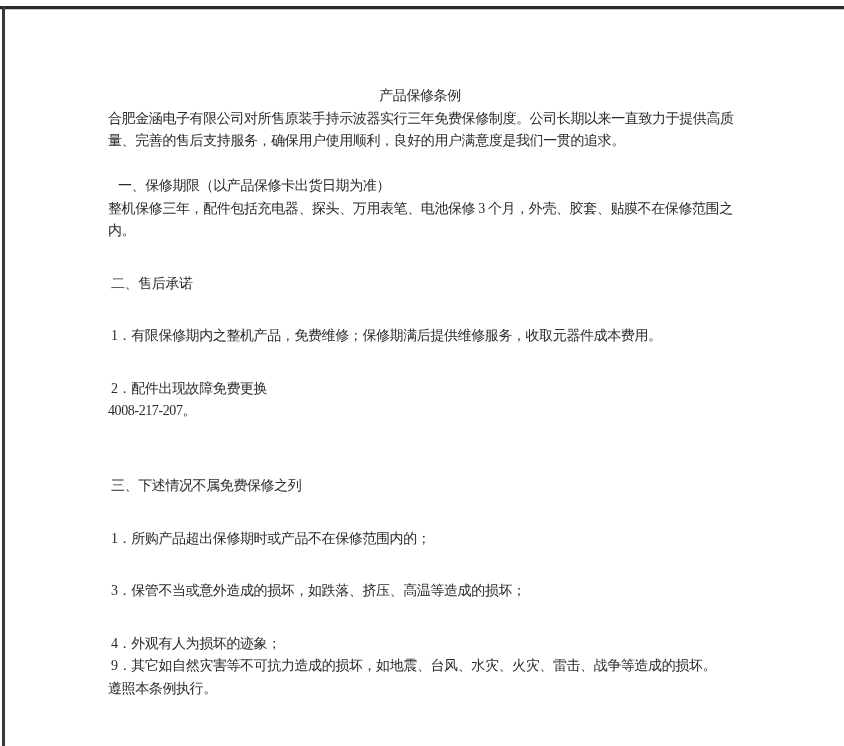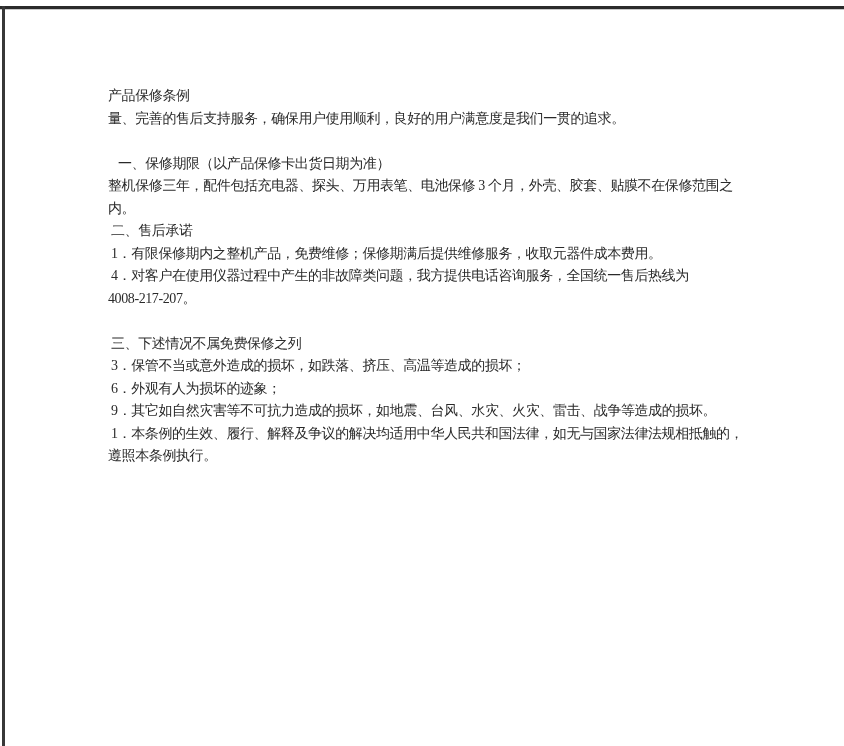--- a/index.html
+++ b/index.html
@@ -44,51 +44,53 @@
   .line {
     height: 22.5px;
     line-height: 22.5px;
     font-size: 14px;
     letter-spacing: -0.4px;
     color: #2a2a2a;
     white-space: pre;
     overflow: visible;
   }
   .title {
-    text-align: left;
+    text-align: center;
   }
   .indent-1 {
     padding-left: 10px;
   }
   .indent-s {
     padding-left: 3px;
+    margin-top: 30px;
   }
   .blank {
     
   }
 </style>
 </head>
 <body>
 
 <div class="viewport">
   <div class="frame-top"></div>
   <div class="frame-left"></div>
 
   <div class="doc">
     <div class="line title">产品保修条例</div>
+    <div class="line">合肥金涵电子有限公司对所售原装手持示波器实行三年免费保修制度。公司长期以来一直致力于提供高质</div>
     <div class="line">量、完善的售后支持服务，确保用户使用顺利，良好的用户满意度是我们一贯的追求。</div>
     <div class="line blank"></div>
     <div class="line indent-1">一、保修期限（以产品保修卡出货日期为准）</div>
     <div class="line">整机保修三年，配件包括充电器、探头、万用表笔、电池保修 3 个月，外壳、胶套、贴膜不在保修范围之</div>
     <div class="line">内。</div>
     <div class="line indent-s">二、售后承诺</div>
     <div class="line indent-s">1．有限保修期内之整机产品，免费维修；保修期满后提供维修服务，收取元器件成本费用。</div>
-    <div class="line indent-s">4．对客户在使用仪器过程中产生的非故障类问题，我方提供电话咨询服务，全国统一售后热线为</div>
+    <div class="line indent-s">2．配件出现故障免费更换</div>
     <div class="line">4008-217-207。</div>
     <div class="line blank"></div>
     <div class="line indent-s">三、下述情况不属免费保修之列</div>
+    <div class="line indent-s">1．所购产品超出保修期时或产品不在保修范围内的；</div>
     <div class="line indent-s">3．保管不当或意外造成的损坏，如跌落、挤压、高温等造成的损坏；</div>
-    <div class="line indent-s">6．外观有人为损坏的迹象；</div>
+    <div class="line indent-s">4．外观有人为损坏的迹象；</div>
     <div class="line"> 9．其它如自然灾害等不可抗力造成的损坏，如地震、台风、水灾、火灾、雷击、战争等造成的损坏。</div>
-    <div class="line indent-s">1．本条例的生效、履行、解释及争议的解决均适用中华人民共和国法律，如无与国家法律法规相抵触的，</div>
     <div class="line">遵照本条例执行。</div>
   </div>
 </div>
 
 </body></html>

